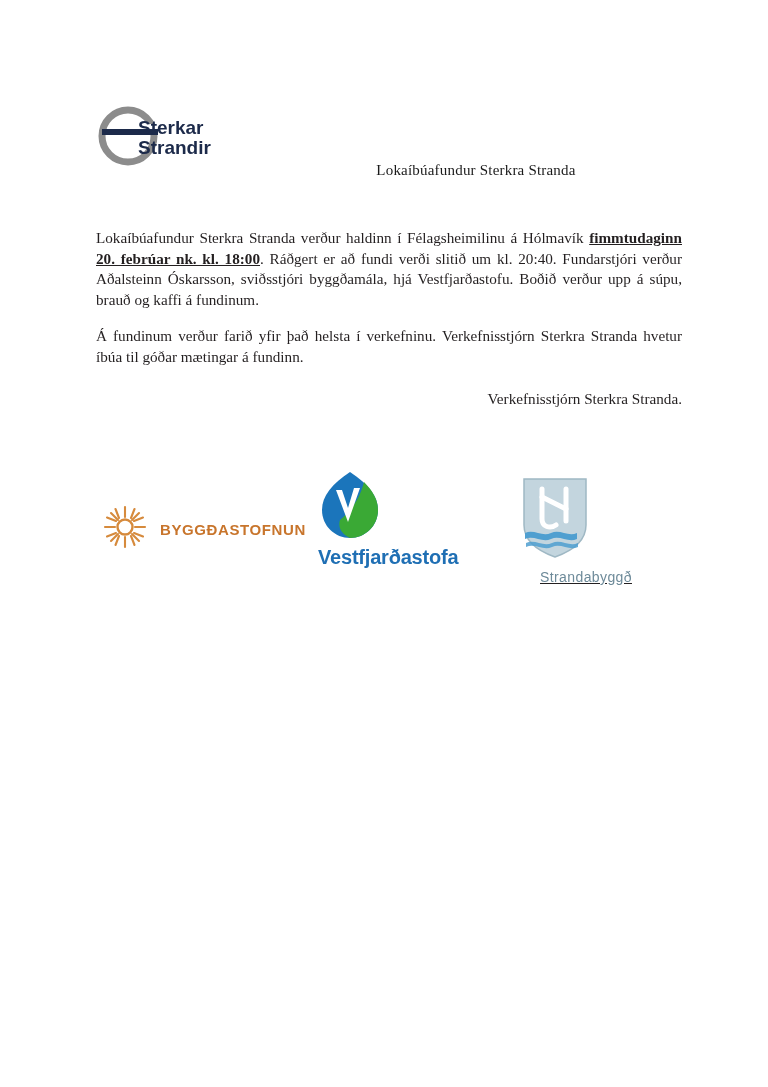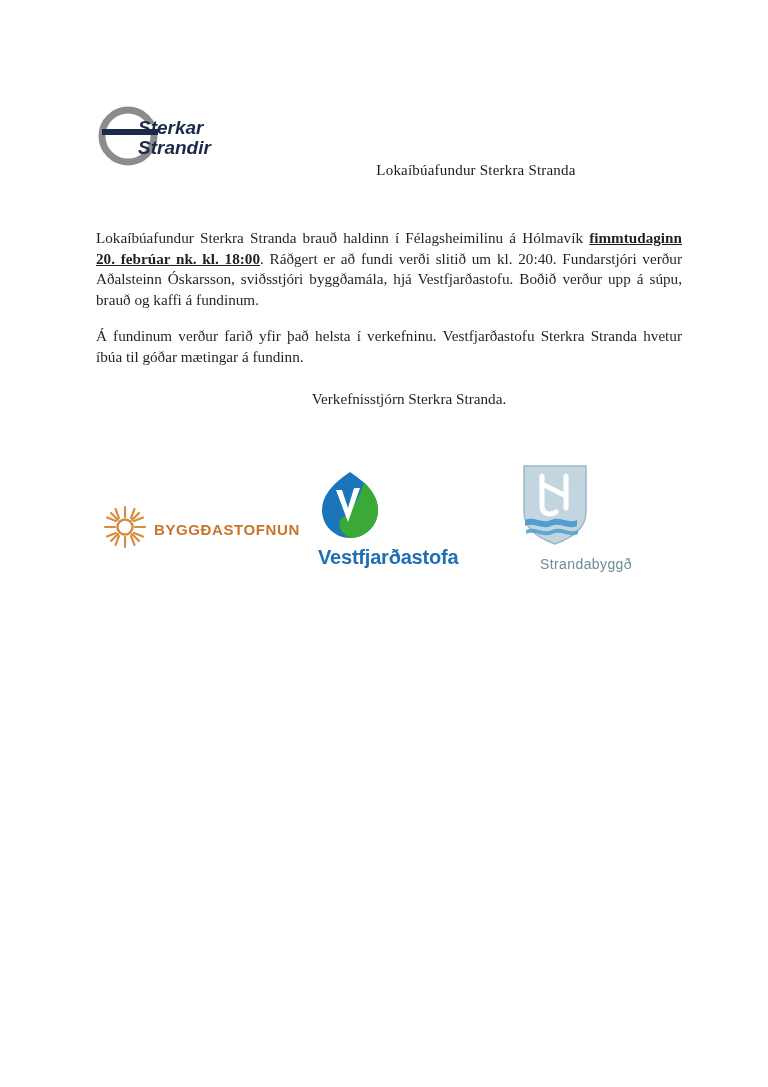--- a/index.html
+++ b/index.html
@@ -31,21 +31,20 @@
     right: 96px;
     height: 96px;
   }
 
   .logo-sterkar {
     position: absolute;
     left: 0;
     top: 6px;
     width: 128px;
     height: 74px;
-    font-style: italic;
   }
   .logo-sterkar svg { display: block; }
 
   .doc-title {
     position: absolute;
     left: 170px;
     top: 66px;
     width: 420px;
     text-align: center;
     font-family: "Liberation Serif", serif;
@@ -72,41 +71,41 @@
   .para.just-spread {
     text-align: justify;
     text-justify: inter-word;
   }
   .underline-bold {
     font-weight: bold;
     text-decoration: underline;
   }
   .signature {
     margin: 22px 0 0 40px;
-    text-align: center;
+    text-align: right;
   }
 
   
   .footer-logos {
     position: absolute;
     left: 96px;
     top: 462px;
     width: 586px;
     height: 130px;
   }
 
   .logo-block {
     position: absolute;
     top: 0;
   }
   .logo-byggdastofnun { left: 6px;  top: 42px; width: 200px; height: 50px; }
   .logo-vestfjardastofa { left: 222px; top: 8px; width: 140px; height: 110px; }
-  .logo-strandabyggd { left: 420px; top: 0px; width: 140px; height: 120px; }
-
-  .bs-wrap { display: flex; align-items: center; gap: 6px; }
+  .logo-strandabyggd { left: 420px; top: 13px; width: 140px; height: 120px; text-decoration: underline; }
+
+  .bs-wrap { display: flex; align-items: center; gap: 12px; }
   .bs-text {
     font-family: "Liberation Sans", sans-serif;
     font-size: 15px;
     letter-spacing: 0.6px;
     color: #c8752c;
     font-weight: 600;
   }
 
   .vf-text {
     font-family: "Liberation Sans", sans-serif;
@@ -157,25 +156,25 @@
         <text x="42" y="52" font-family="Liberation Sans, sans-serif" font-size="19" font-weight="bold" fill="#1c2a4a">Strandir</text>
       </svg>
     </div>
 
     <div class="doc-title">Lokaíbúafundur Sterkra Stranda</div>
   </div>
 
   <div class="body-text">
 
     <p class="para just-spread">
-      <span>Lokaíbúafundur Sterkra Stranda brauð haldinn í Félagsheimilinu á Hólmavík </span><span class="underline-bold">fimmtudaginn 20. febrúar nk. kl. 18:00</span><span>. Ráðgert er að fundi verði slitið um kl. 20:40. Fundarstjóri verður Aðalsteinn Óskarsson, sviðsstjóri byggðamála, hjá Vestfjarðastofu. Boðið verður upp á súpu, brauð og kaffi á fundinum.</span>
+      <span>Lokaíbúafundur Sterkra Stranda verður haldinn í Félagsheimilinu á Hólmavík </span><span class="underline-bold">fimmtudaginn 20. febrúar nk. kl. 18:00</span><span>. Ráðgert er að fundi verði slitið um kl. 20:40. Fundarstjóri verður Aðalsteinn Óskarsson, sviðsstjóri byggðamála, hjá Vestfjarðastofu. Boðið verður upp á súpu, brauð og kaffi á fundinum.</span>
     </p>
 
     <p class="para">
-      <span>Á fundinum verður farið yfir það helsta í verkefninu. Vestfjarðastofu Sterkra Stranda hvetur íbúa til góðar mætingar á fundinn.</span>
+      <span>Á fundinum verður farið yfir það helsta í verkefninu. Verkefnisstjórn Sterkra Stranda hvetur íbúa til góðar mætingar á fundinn.</span>
     </p>
 
     <p class="para signature">
       <span>Verkefnisstjórn Sterkra Stranda.</span>
     </p>
   </div>
 
   <div class="footer-logos">
 
     <div class="logo-block logo-byggdastofnun">

